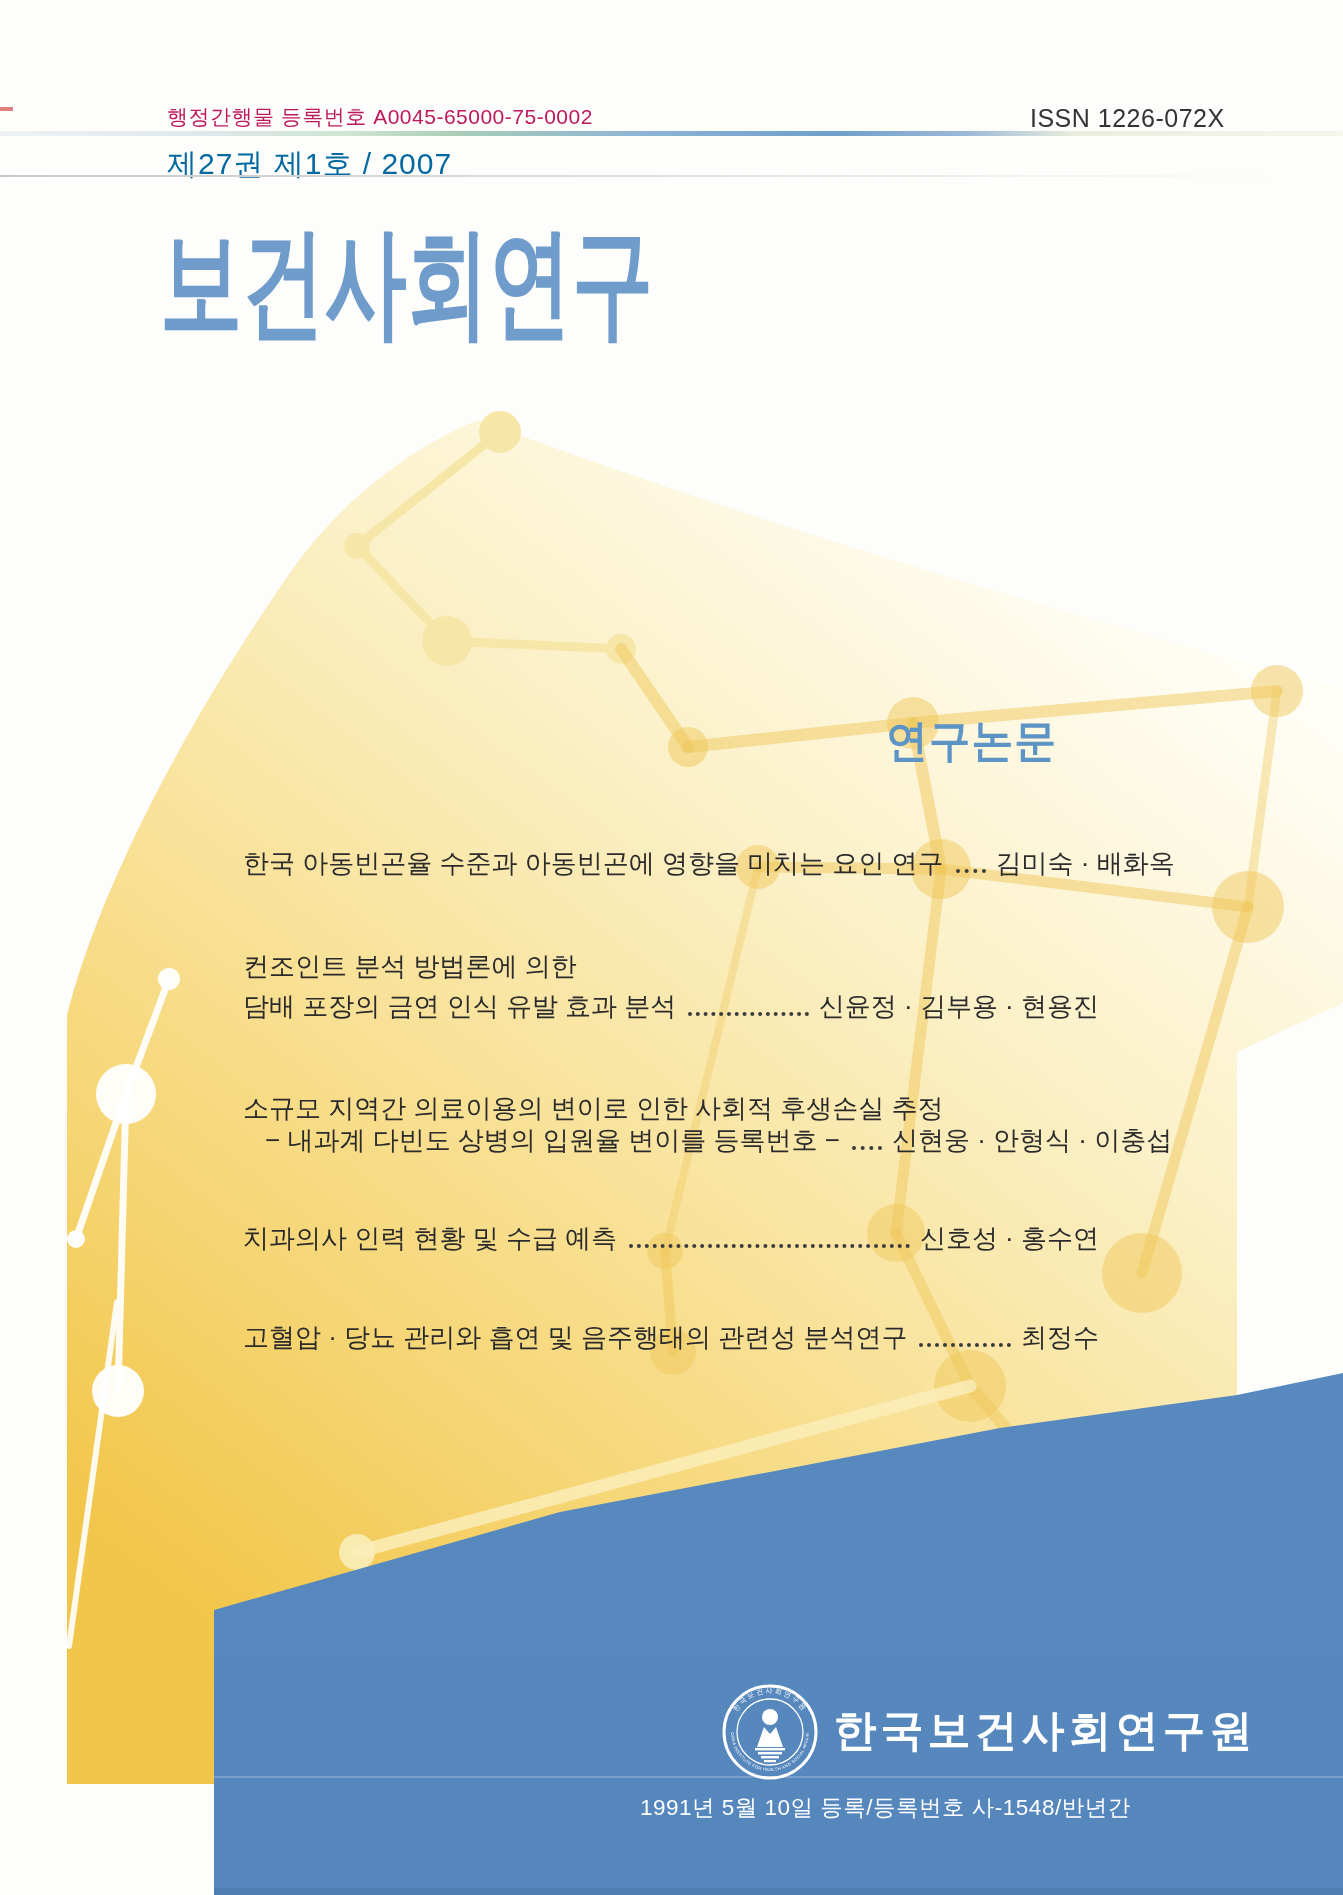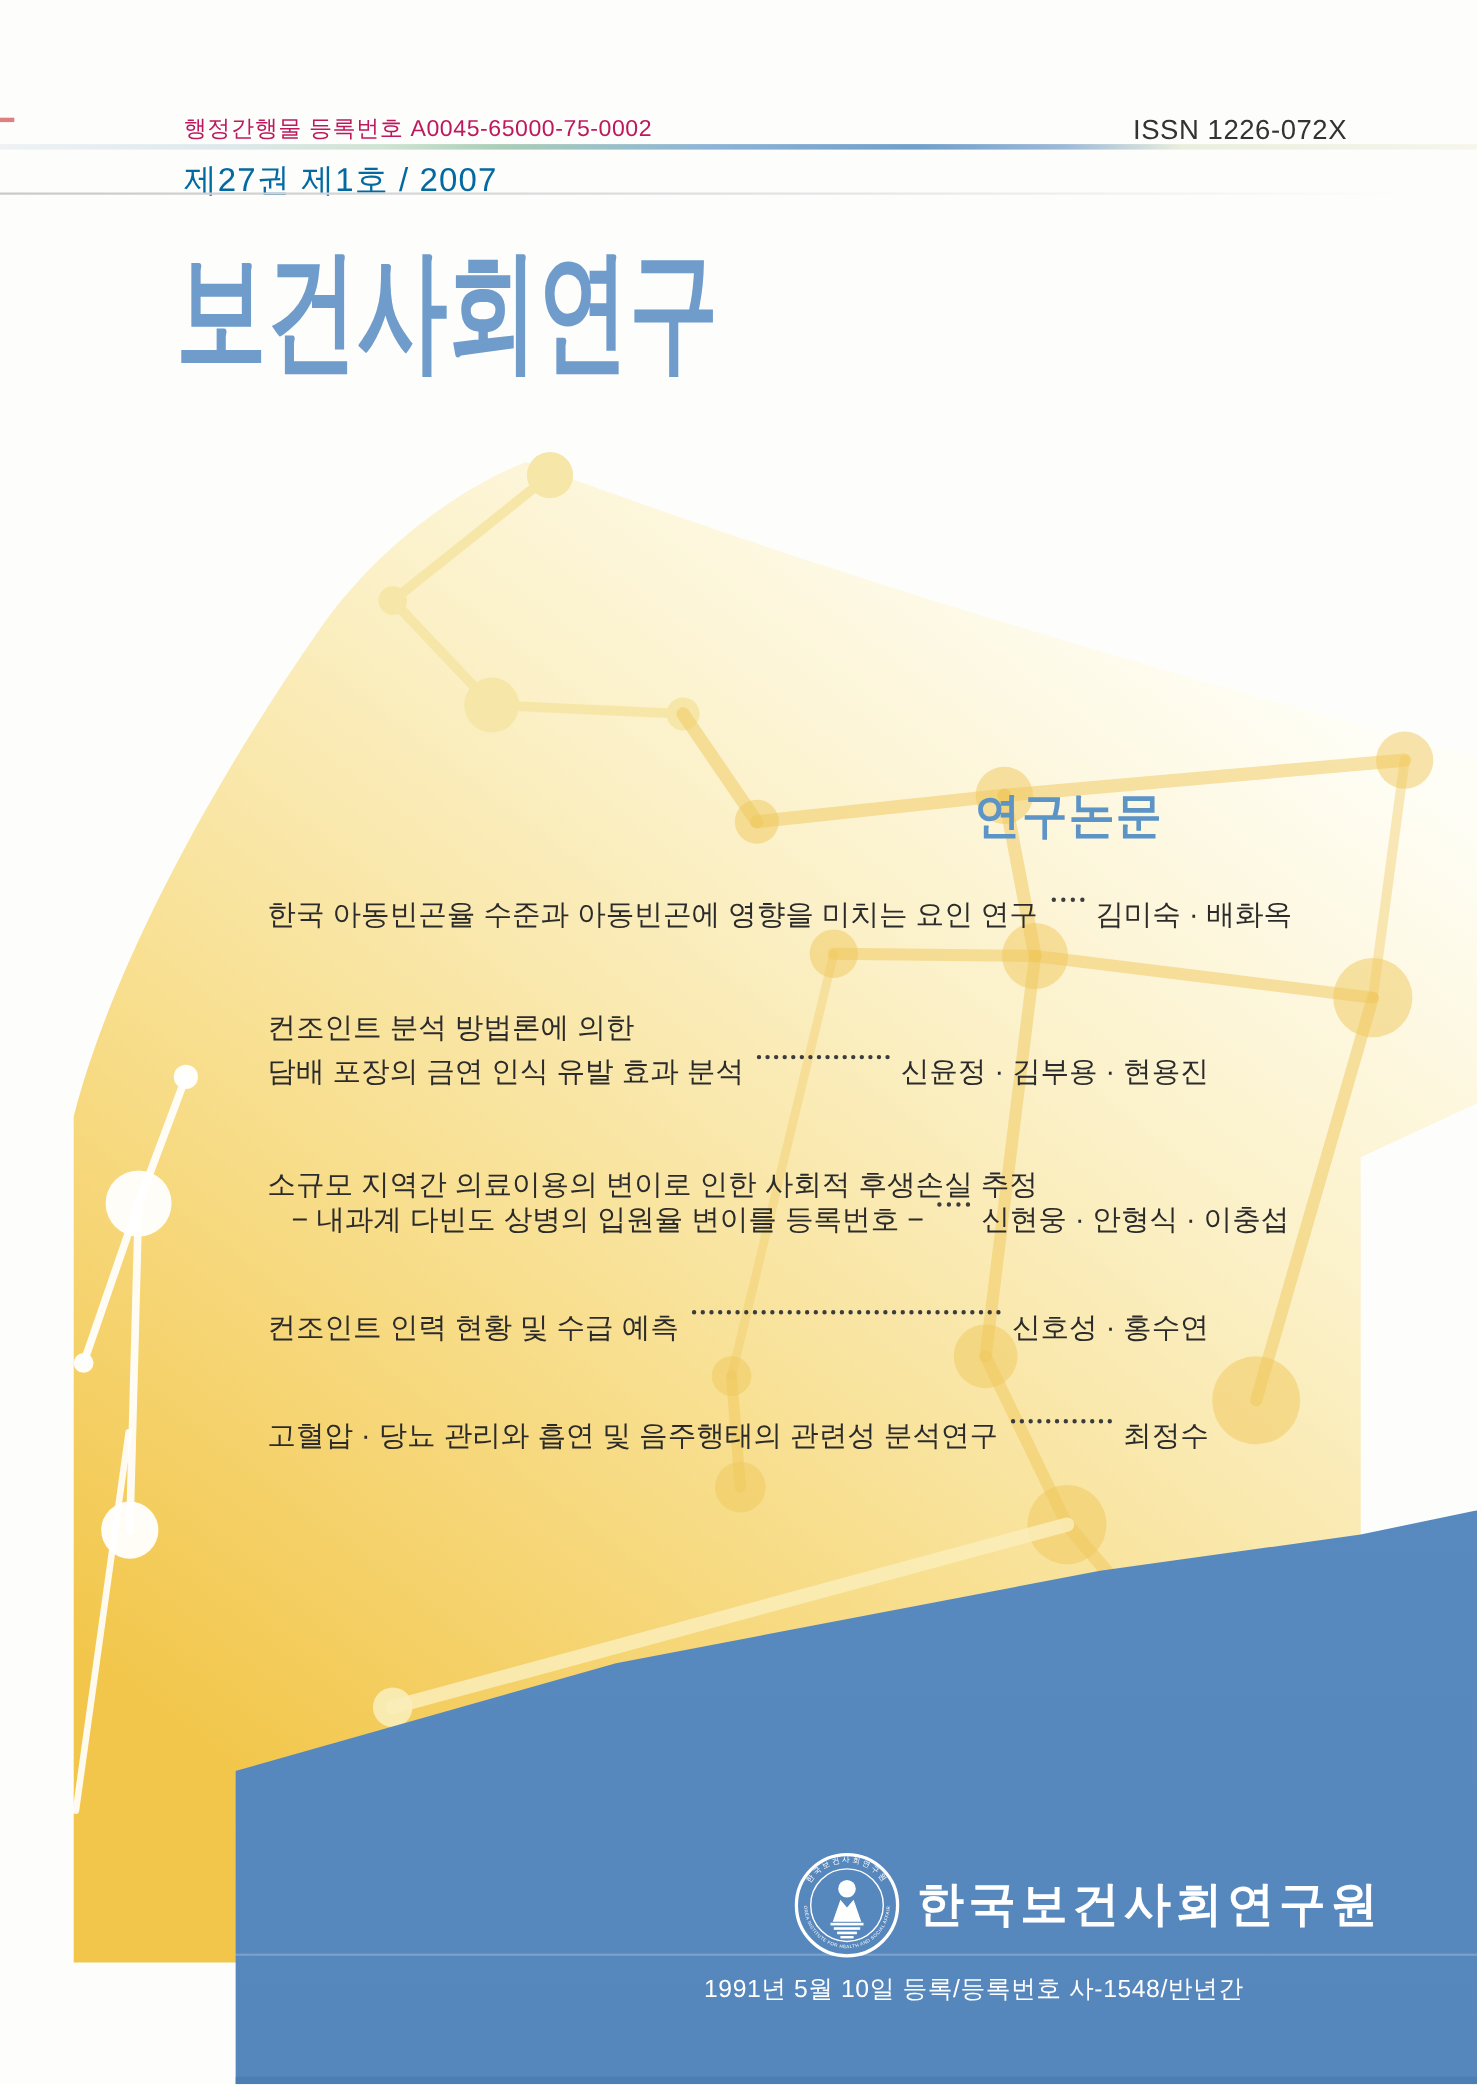--- a/index.html
+++ b/index.html
@@ -21,22 +21,22 @@
   .journal-title{
     left:160px;top:222px;font-size:121px;font-weight:bold;color:#6F9CCB;
     letter-spacing:0px;line-height:1;transform:scaleX(0.68);transform-origin:left top;
     white-space:nowrap;
   }
   
   .section-heading{left:886px;top:712px;font-size:44px;font-weight:bold;color:#5D94C6;
     letter-spacing:1px;transform:scaleX(0.95);transform-origin:left top;}
   
   .toc{left:243px;top:0;width:856px;height:1400px;pointer-events:none;}
-  .toc .row{position:absolute;left:0;width:856px;display:flex;align-items:flex-start;
-    font-size:26px;color:#2b2b2b;font-weight:500;line-height:1.25;}
+  .toc .row{position:absolute;left:0;width:856px;display:flex;align-items:flex-end;
+    font-size:26px;color:#2b2b2b;font-weight:500;line-height:1.25;margin-top:32px;}
   .toc .t{white-space:nowrap;}
   .toc .t.indent{padding-left:22px;}
   .toc .lead{flex:1 1 auto;min-width:30px;border-bottom:4px dotted #3c3c3c;
     margin:0 10px 7px 12px;height:1px;}
   .toc .a{white-space:nowrap;}
   
   .band{left:0;top:0;width:1343px;height:1895px;
     background:linear-gradient(180deg,#6191C7 0%,#5A8CC2 45%,#5586BC 100%);
     -webkit-clip-path:polygon(214px 1610px,560px 1512px,1000px 1428px,1237px 1395px,1343px 1373px,1343px 1895px,214px 1895px);
     clip-path:polygon(214px 1610px,560px 1512px,1000px 1428px,1237px 1395px,1343px 1373px,1343px 1895px,214px 1895px);}
@@ -158,21 +158,21 @@
     <div class="row" style="top:1060px">
       <span class="t">소규모 지역간 의료이용의 변이로 인한 사회적 후생손실 추정</span>
     </div>
     <div class="row" style="top:1092px">
       <span class="t indent">− 내과계 다빈도 상병의 입원율 변이를 등록번호 −</span>
       <span class="lead"></span>
       <span class="a">신현웅 · 안형식 · 이충섭</span>
     </div>
 
     <div class="row" style="top:1190px">
-      <span class="t">컨조인트 인력 현황 및 수급 예측</span>
+      <span class="t">치과의사 인력 현황 및 수급 예측</span>
       <span class="lead"></span>
       <span class="a">신호성 · 홍수연</span>
     </div>
 
     <div class="row" style="top:1289px">
       <span class="t">고혈압 · 당뇨 관리와 흡연 및 음주행태의 관련성 분석연구</span>
       <span class="lead"></span>
       <span class="a">최정수</span>
     </div>
   </div>

